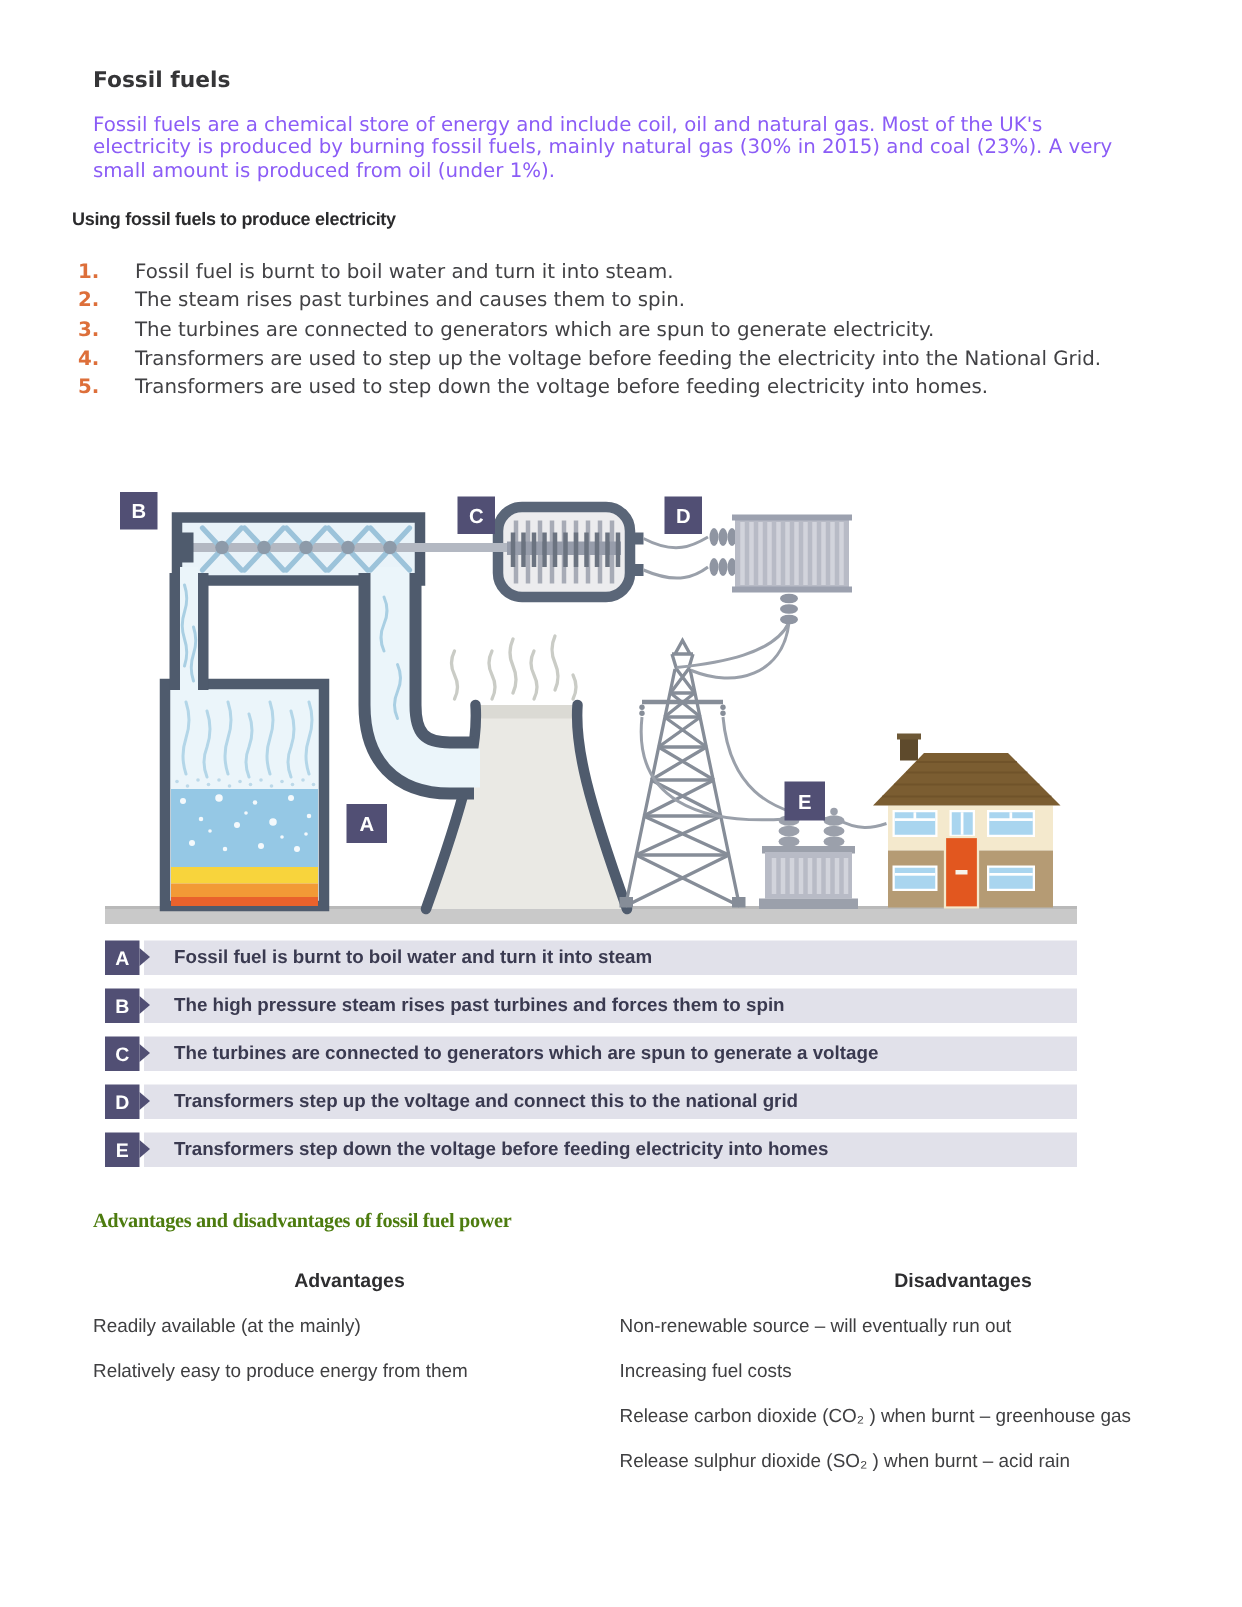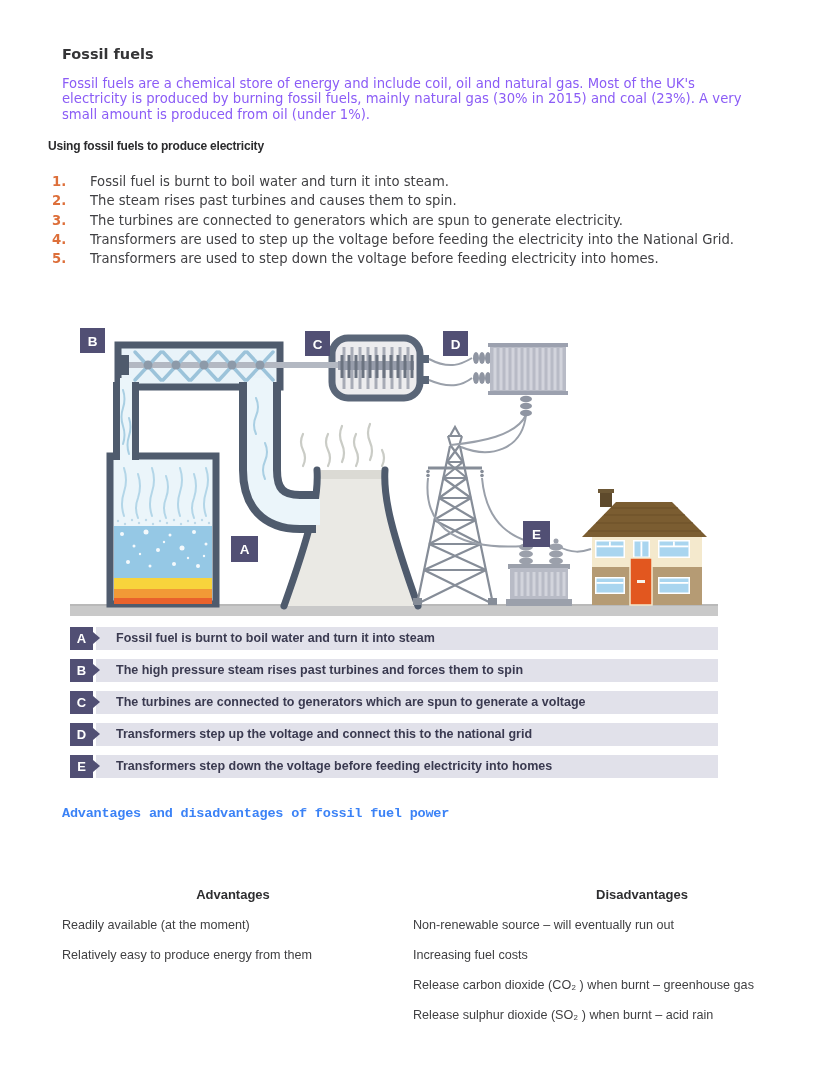--- a/index.html
+++ b/index.html
@@ -24,23 +24,23 @@
   .legend-row{display:flex;align-items:center;height:23px;margin-bottom:9px;}
   .legend-badge{flex:none;width:23px;height:23px;background:#514f74;color:#fff;text-align:center;
                 font-family:"Liberation Sans",sans-serif;font-weight:700;font-size:13px;line-height:23px;
                 position:relative;}
   .legend-badge::after{content:"";position:absolute;left:23px;top:5px;width:0;height:0;
                 border-left:7px solid #514f74;border-top:6.5px solid transparent;border-bottom:6.5px solid transparent;}
   .legend-bar{flex:1;margin-left:3px;height:23px;background:#e1e1ea;line-height:23px;padding-left:20px;
               font-family:"Liberation Sans",sans-serif;font-weight:700;font-size:12.5px;color:#3a3a50;
               white-space:nowrap;overflow:hidden;}
 
-  .adv-heading{position:absolute;left:62px;top:806px;font-family:Liberation Mono, monospace;
-               font-weight:700;font-size:13.5px;letter-spacing:-0.2px;color:#3b82f6;}
-  .col{position:absolute;top:846px;font-family:"Liberation Sans",sans-serif;margin-top:41px;}
+  .adv-heading{position:absolute;left:62px;top:806px;font-family:Liberation Serif, serif;
+               font-weight:700;font-size:13.5px;letter-spacing:-0.2px;color:#4d7c0f;}
+  .col{position:absolute;top:846px;font-family:"Liberation Sans",sans-serif;}
   .col-left{left:62px;width:342px;}
   .col-right{left:413px;width:414px;}
   .col-header{text-align:center;font-weight:700;font-size:13px;color:#2e2e30;margin-bottom:15px;}
   .col-right .col-header{width:458px;}
   .col-row{font-size:12.6px;color:#3f3f41;line-height:16px;margin-bottom:14px;white-space:nowrap;}
 </style>
 </head>
 <body>
 
 <div class="page">
@@ -350,21 +350,21 @@
     <div class="legend-row">
       <span class="legend-badge">E</span>
       <span class="legend-bar">Transformers step down the voltage before feeding electricity into homes</span>
     </div>
   </div>
 
   <div class="adv-heading">Advantages and disadvantages of fossil fuel power</div>
 
   <div class="col col-left">
     <div class="col-header">Advantages</div>
-    <div class="col-row">Readily available (at the moment)</div>
+    <div class="col-row">Readily available (at the mainly)</div>
     <div class="col-row">Relatively easy to produce energy from them</div>
   </div>
 
   <div class="col col-right">
     <div class="col-header">Disadvantages</div>
     <div class="col-row">Non-renewable source – will eventually run out</div>
     <div class="col-row">Increasing fuel costs</div>
     <div class="col-row">Release carbon dioxide (CO₂ ) when burnt – greenhouse gas</div>
     <div class="col-row">Release sulphur dioxide (SO₂ ) when burnt – acid rain</div>
   </div>

